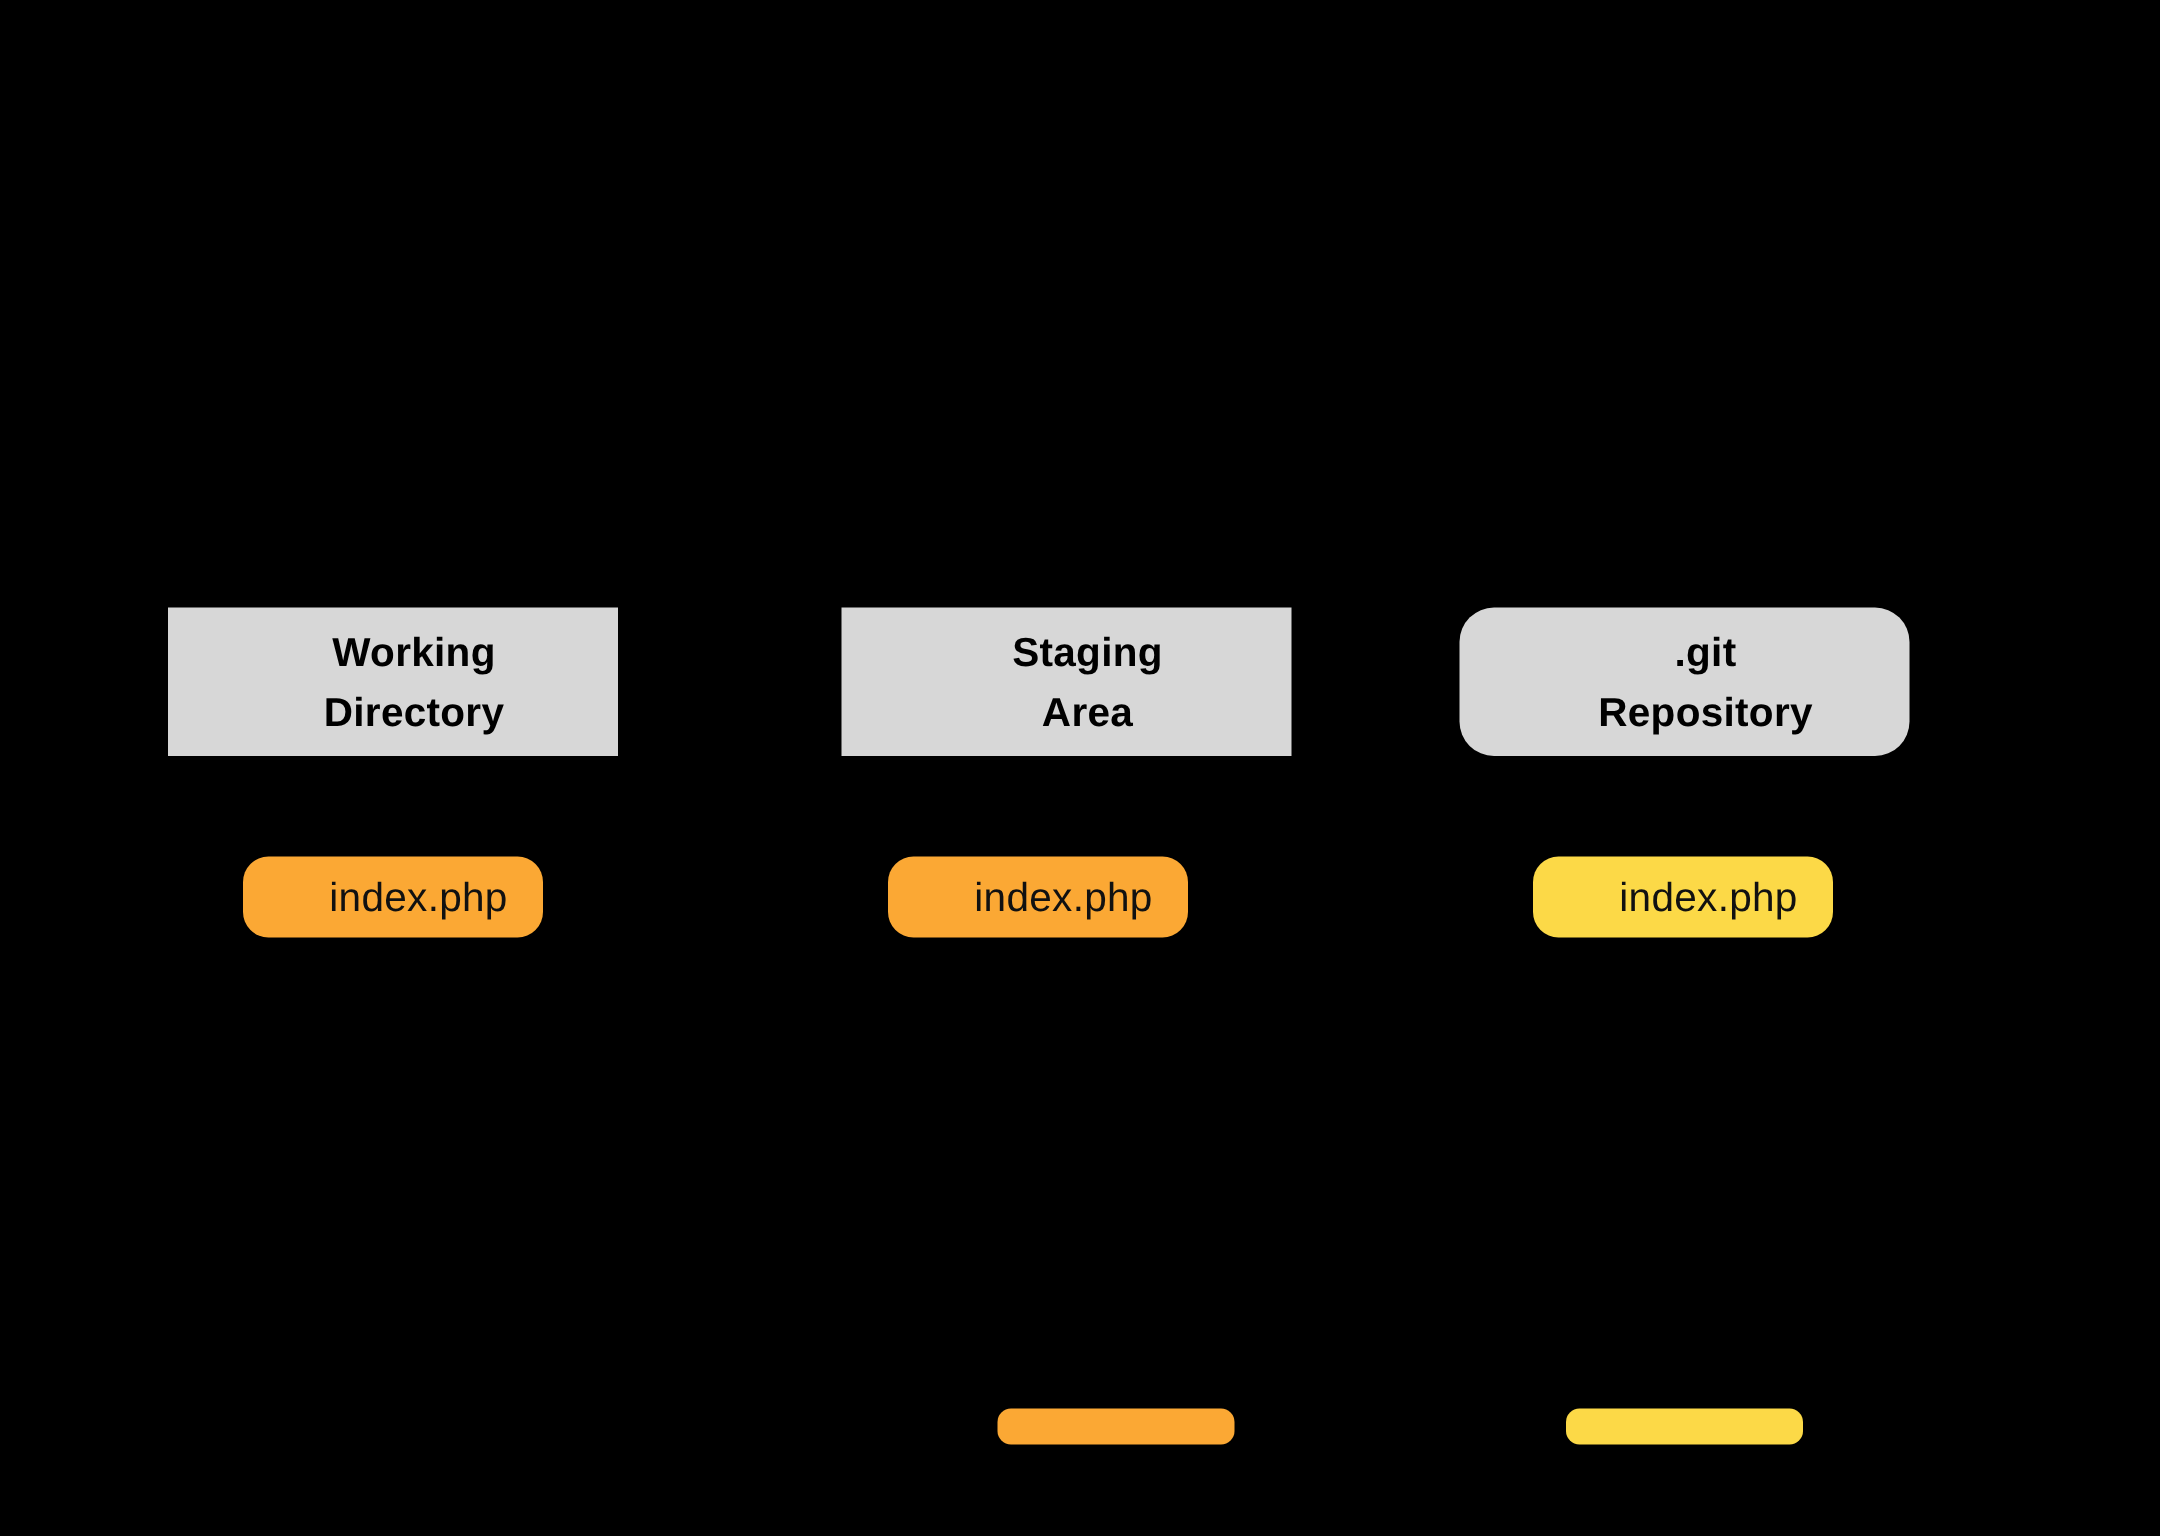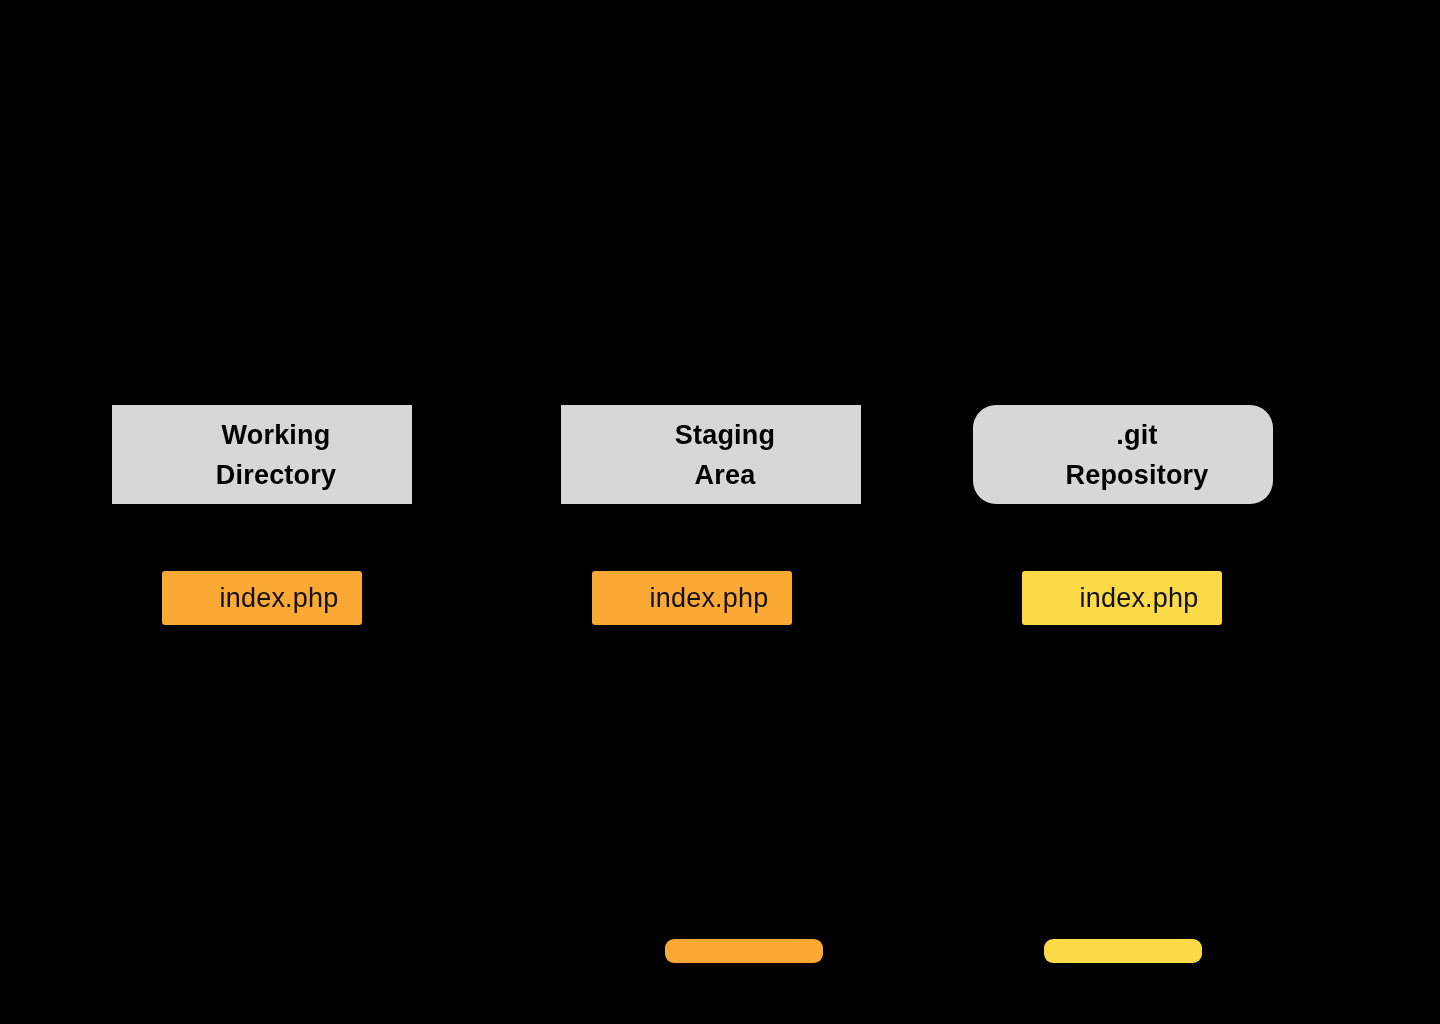--- a/index.html
+++ b/index.html
@@ -50,21 +50,21 @@
 
   #zone-header-working   { left: 112px; top: 405px; }
   #zone-header-staging   { left: 561px; top: 405px; }
   #zone-header-repo      { left: 973px; top: 405px; border-radius: 23px; }
 
   
   .file-pill {
     position: absolute;
     width: 200px;
     height: 54px;
-    border-radius: 3px;
+    border-radius: 17px;
     display: flex;
     align-items: center;
     justify-content: center;
     font-size: 27px;
     font-weight: 400;
     letter-spacing: 0.2px;
     color: #111111;
     box-sizing: border-box;
     padding-left: 34px;
   }

